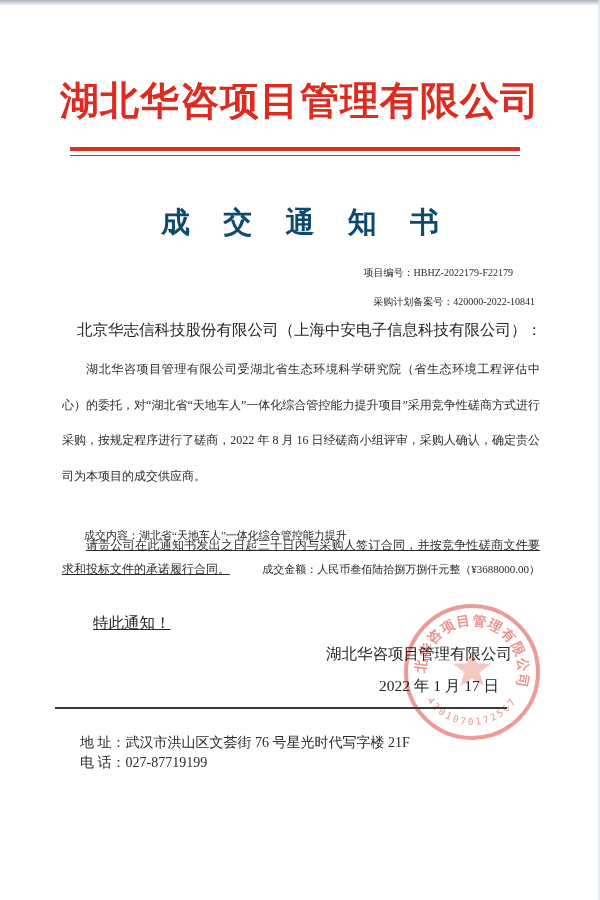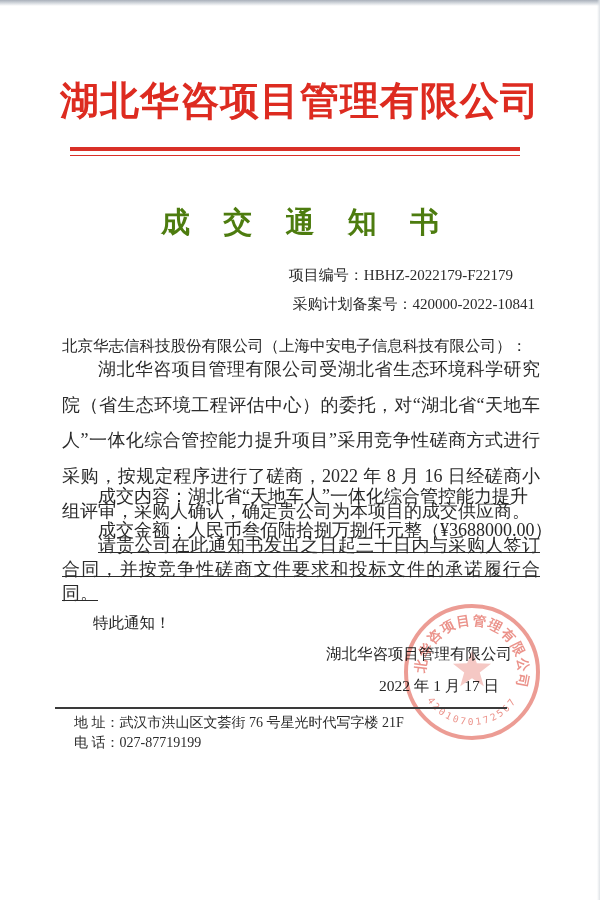--- a/index.html
+++ b/index.html
@@ -24,44 +24,44 @@
     font-size:39px;font-weight:900;letter-spacing:1px;
     color:#dd2b20;
   }
   .rule-double{position:absolute;left:70px;top:147px;width:450px;}
   .rule-double .thick{height:4px;background:#d93028;}
   .rule-double .thin{height:1.5px;background:#d93028;margin-top:3.5px;}
 
   .doc-title{
     position:absolute;left:0;top:203px;width:600px;
     text-align:center;font-size:29px;font-weight:700;
-    letter-spacing:13px;text-indent:13px;color:#4d7c0f;
+    letter-spacing:13px;text-indent:13px;color:#0c4a6e;
   }
 
-  .meta-line{position:absolute;font-size:15px;white-space:nowrap;color:#2b2b2b;margin-left:37px;}
+  .meta-line{position:absolute;font-size:10px;white-space:nowrap;color:#2b2b2b;margin-left:37px;}
   .meta-project{top:266px;right:87px;}
   .meta-record{top:295px;right:65px;}
 
-  .salutation{position:absolute;left:62px;top:336px;width:480px;font-size:15.5px;white-space:nowrap;}
+  .salutation{position:absolute;left:62px;top:320px;width:480px;font-size:15.5px;white-space:nowrap;text-align:right;}
 
-  .para{position:absolute;left:62px;width:478px;font-size:18px;
+  .para{position:absolute;left:62px;width:478px;font-size:12px;
     text-align:justify;text-indent:2em;color:#2b2b2b;}
   .para1{top:352px;line-height:35.5px;}
   .para2{top:533px;line-height:24px;text-decoration:underline;}
 
-  .line-item{position:absolute;left:62px;width:478px;font-size:18px;text-indent:2em;white-space:nowrap;}
+  .line-item{position:absolute;left:62px;width:478px;font-size:11px;text-indent:2em;white-space:nowrap;margin-top:44px;}
   .content-line{top:484px;}
   .amount-line{top:518px;text-align:right;}
-  .closing{position:absolute;left:62px;top:613px;font-size:15.5px;text-indent:2em;}
+  .closing{position:absolute;left:62px;top:613px;font-size:15.5px;text-indent:2em;text-decoration:underline;}
 
   .sig-company{position:absolute;right:88px;top:644px;font-size:15.5px;white-space:nowrap;}
   .sig-date{position:absolute;right:101px;top:676px;font-size:15.5px;white-space:nowrap;}
 
   .footer-rule{position:absolute;left:55px;top:707px;width:452px;height:2px;background:#3a3a3a;}
-  .footer-line{position:absolute;left:74px;font-size:14px;white-space:nowrap;color:#2b2b2b;}
+  .footer-line{position:absolute;left:80px;font-size:14px;white-space:nowrap;color:#2b2b2b;margin-top:20px;}
   .footer-address{top:714px;}
   .footer-phone{top:734px;}
 
   .seal{position:absolute;left:397px;top:597px;width:150px;height:150px;
     pointer-events:none;mix-blend-mode:multiply;}
 </style>
 </head>
 <body>
 
 <div class="page">

